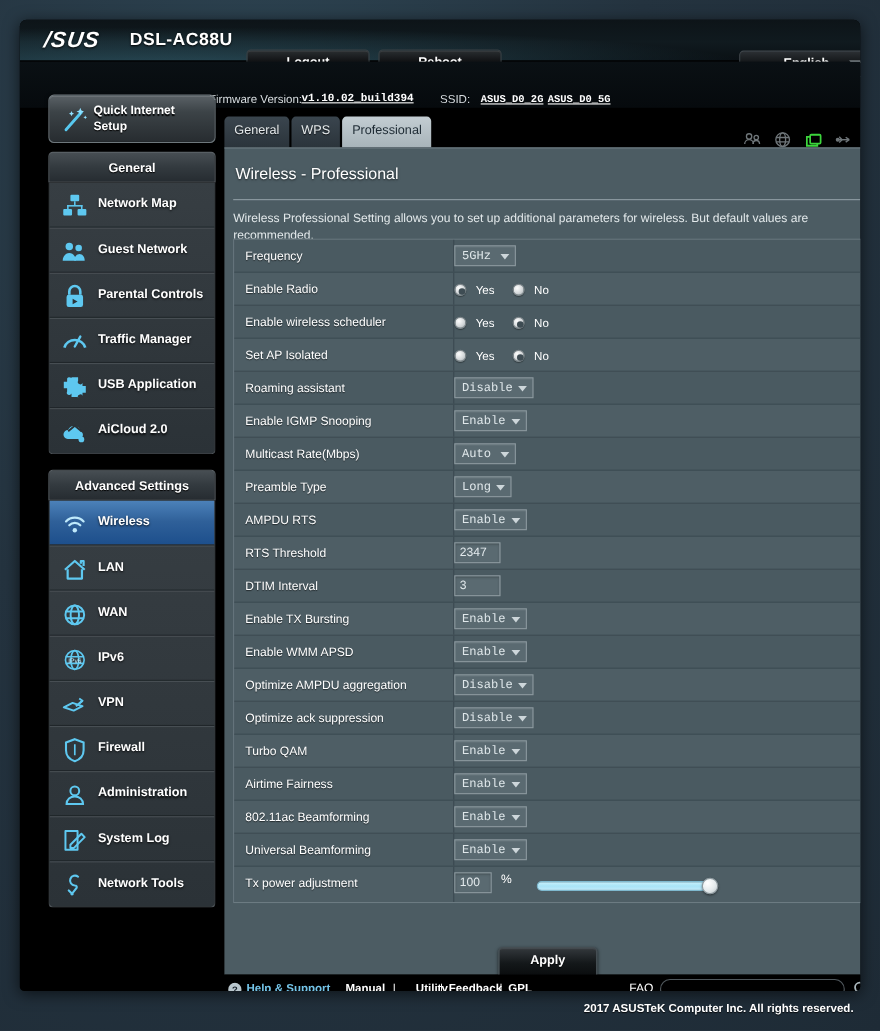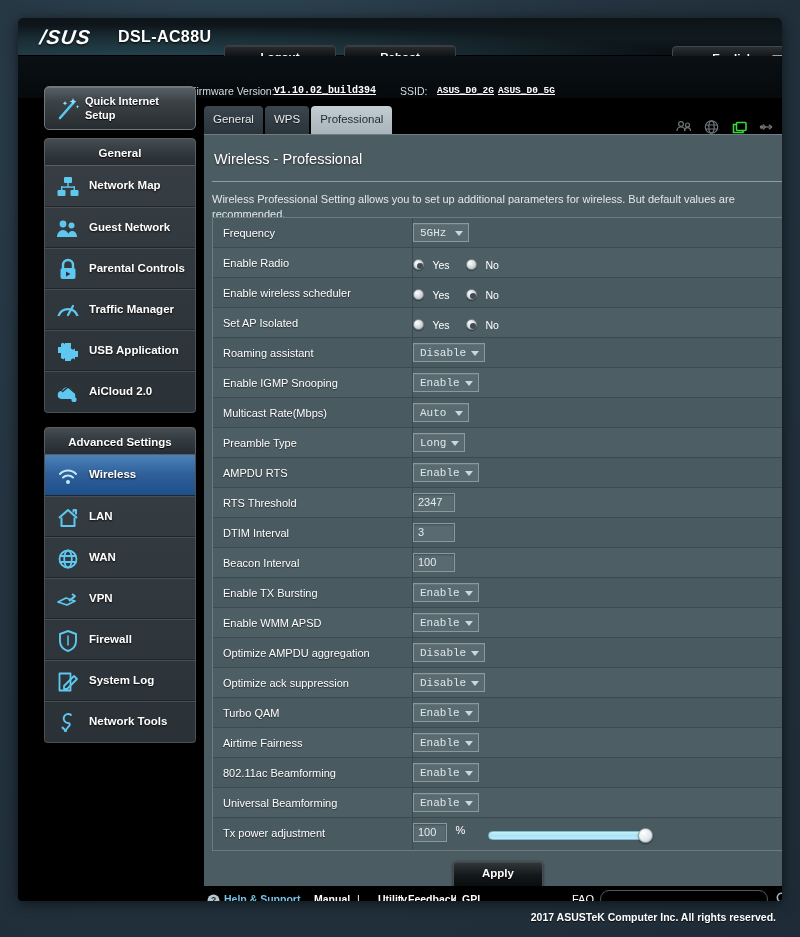--- a/index.html
+++ b/index.html
@@ -615,20 +615,33 @@
               <g fill="none" stroke="#5ec8f0" stroke-width="1.8">
             <circle cx="13" cy="13" r="8.5"></circle>
                 <ellipse cx="13" cy="13" rx="3.8" ry="8.5"></ellipse>
             <path d="M4.8 10h16.4M4.8 16h16.4"></path>
           </g>
             </svg>
         </span>
         <span class="side-label">WAN</span>
       </div>
 
+      <div class="side-item">
+        <span class="side-ico">
+          <svg width="26" height="26" viewBox="0 0 26 26">
+              <g fill="none" stroke="#5ec8f0" stroke-width="1.5">
+            <circle cx="13" cy="13" r="8.5"></circle>
+                <ellipse cx="13" cy="13" rx="3.6" ry="8.5"></ellipse>
+            <path d="M4.8 10h16.4M4.8 16h16.4"></path>
+          </g>
+          <text x="13" y="15.4" font-size="6" fill="#bfe9fb" text-anchor="middle" font-family="Liberation Sans, sans-serif">IPv6</text>
+          </svg>
+        </span>
+        <span class="side-label">IPv6</span>
+      </div>
 
       <div class="side-item">
         <span class="side-ico">
           <svg width="26" height="26" viewBox="0 0 26 26">
               <g fill="none" stroke="#5ec8f0" stroke-width="1.8" stroke-linejoin="round">
             <path d="M3 15l8-4 9 3-8 4z"></path>
                 <path d="M14 14l6-5-3-2"></path>
                 <path d="M20 9l-3 2.6"></path>
           </g>
             </svg>
@@ -639,20 +652,31 @@
       <div class="side-item">
         <span class="side-ico">
           <svg width="26" height="26" viewBox="0 0 26 26">
             <path d="M13 3l8 3v7c0 5-3.6 8.5-8 10-4.4-1.5-8-5-8-10V6z" fill="none" stroke="#5ec8f0" stroke-width="1.9"></path>
             <path d="M13 7.5v10" stroke="#5ec8f0" stroke-width="1.5"></path>
           </svg>
         </span>
         <span class="side-label">Firewall</span>
       </div>
 
+      <div class="side-item">
+        <span class="side-ico">
+          <svg width="26" height="26" viewBox="0 0 26 26">
+              <g fill="none" stroke="#5ec8f0" stroke-width="1.8">
+            <circle cx="13" cy="9" r="4"></circle>
+                <path d="M5.5 21c0-4.2 3.4-7 7.5-7s7.5 2.8 7.5 7z"></path>
+          </g>
+            </svg>
+        </span>
+        <span class="side-label">Administration</span>
+      </div>
 
       <div class="side-item">
         <span class="side-ico">
           <svg width="26" height="26" viewBox="0 0 26 26">
               <g fill="none" stroke="#5ec8f0" stroke-width="1.8" stroke-linejoin="round">
             <path d="M4.5 4.5h11v17h-11z"></path>
                 <path d="M9 17l10-10 3 3-10 10H9z"></path>
           </g>
             </svg>
         </span>
@@ -789,27 +813,20 @@
         </div>
 
         <div class="row">
           <span class="row-label">DTIM Interval</span>
           <span class="divider"></span>
           <span class="row-ctl">
             <span class="txt">3</span>
           </span>
         </div>
 
-        <div class="row">
-          <span class="row-label">Beacon Interval</span>
-          <span class="divider"></span>
-          <span class="row-ctl">
-            <span class="txt">100</span>
-          </span>
-        </div>
 
         <div class="row">
           <span class="row-label">Enable TX Bursting</span>
           <span class="divider"></span>
           <span class="row-ctl">
             <span class="sel w-wide">
               <span>Enable</span>
             </span>
           </span>
         </div>

